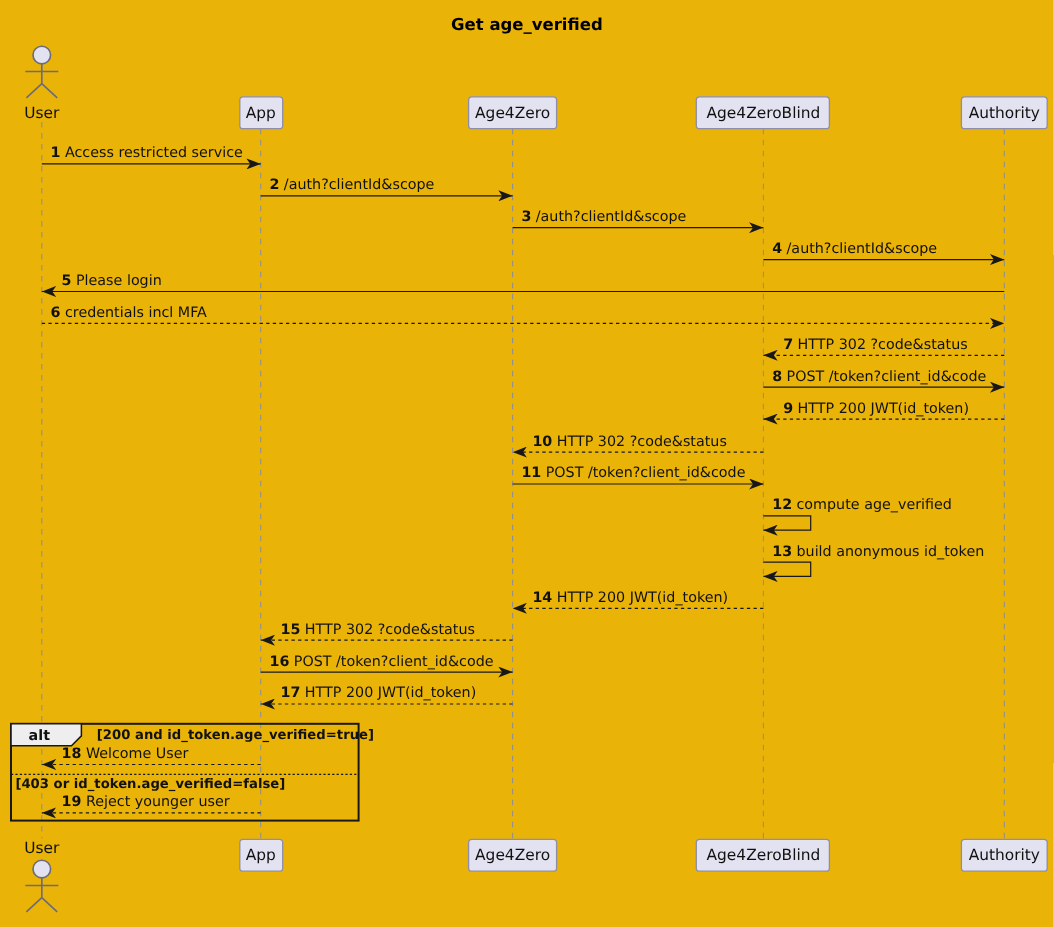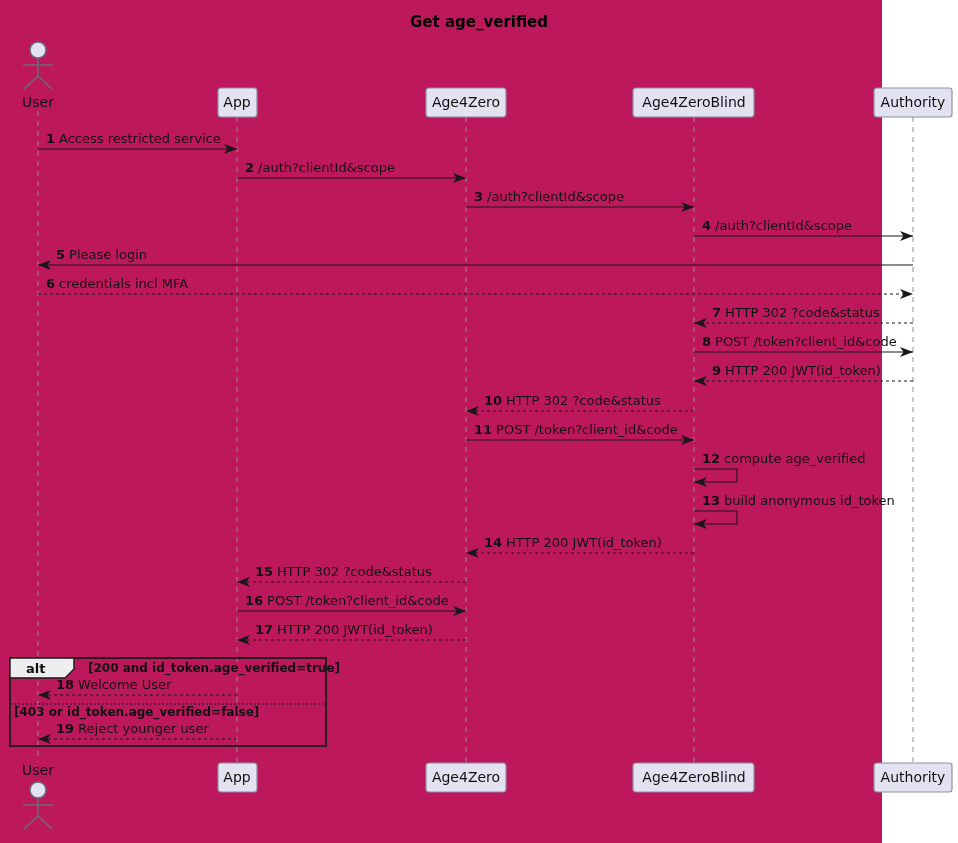--- a/index.html
+++ b/index.html
@@ -1,16 +1,16 @@
 <!DOCTYPE html>
 <html><head>
 <meta charset="utf-8">
 <style>
   html,body { margin:0; padding:0; background:#ffffff; }
-  .stage { position:relative; width:882px; height:843px; background:#be185d;
+  .stage { position:relative; width:958px; height:843px; background:#eab308;
            font-family:"DejaVu Sans", sans-serif; }
   svg { display:block; }
   .title-text { font:bold 15px "DejaVu Sans", sans-serif; fill:#000000; }
   .lifeline   { stroke:#909090; stroke-width:1; stroke-dasharray:5,5; fill:none; }
   .pbox       { stroke:#8e8eaa; stroke-width:1.2; }
   .ptext      { font:14px "DejaVu Sans", sans-serif; fill:#111111; }
   .actor-line { stroke:#6b6b7b; stroke-width:1.5; }
   .msg-line   { stroke:#181818; stroke-width:1.1; fill:none; }
   .dashed     { stroke-dasharray:3,3; }
   .msg-text   { font:13px "DejaVu Sans", sans-serif; fill:#111111; }

